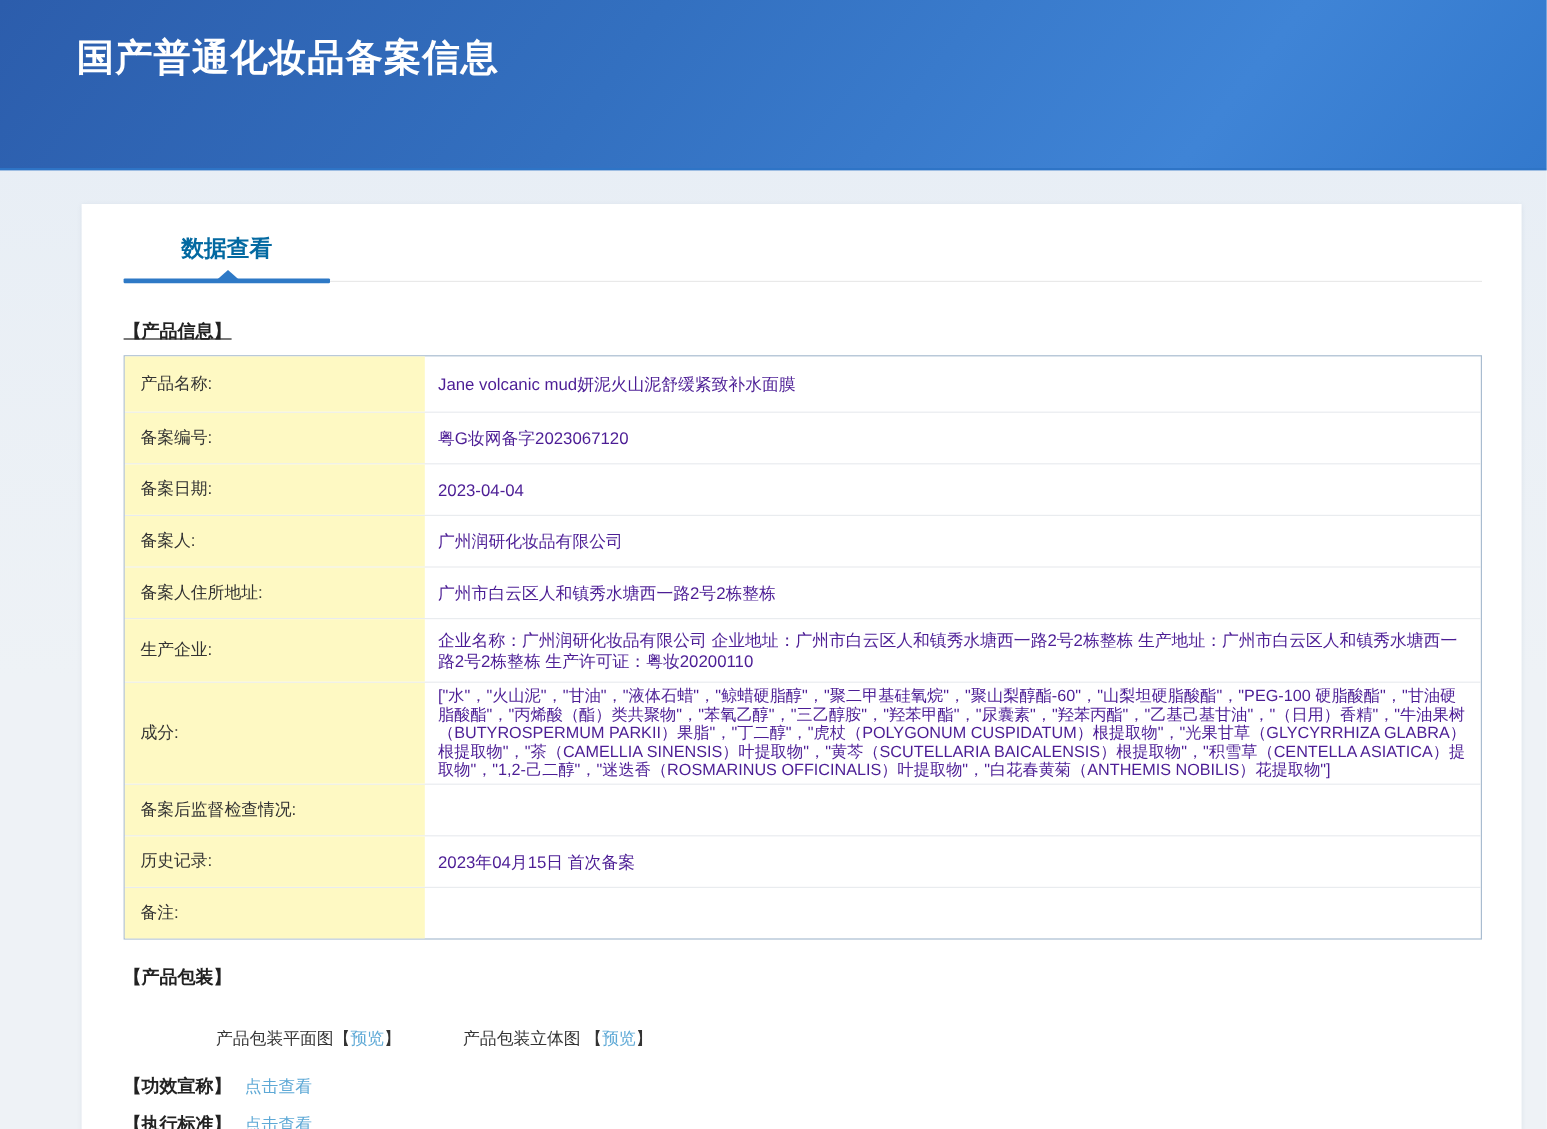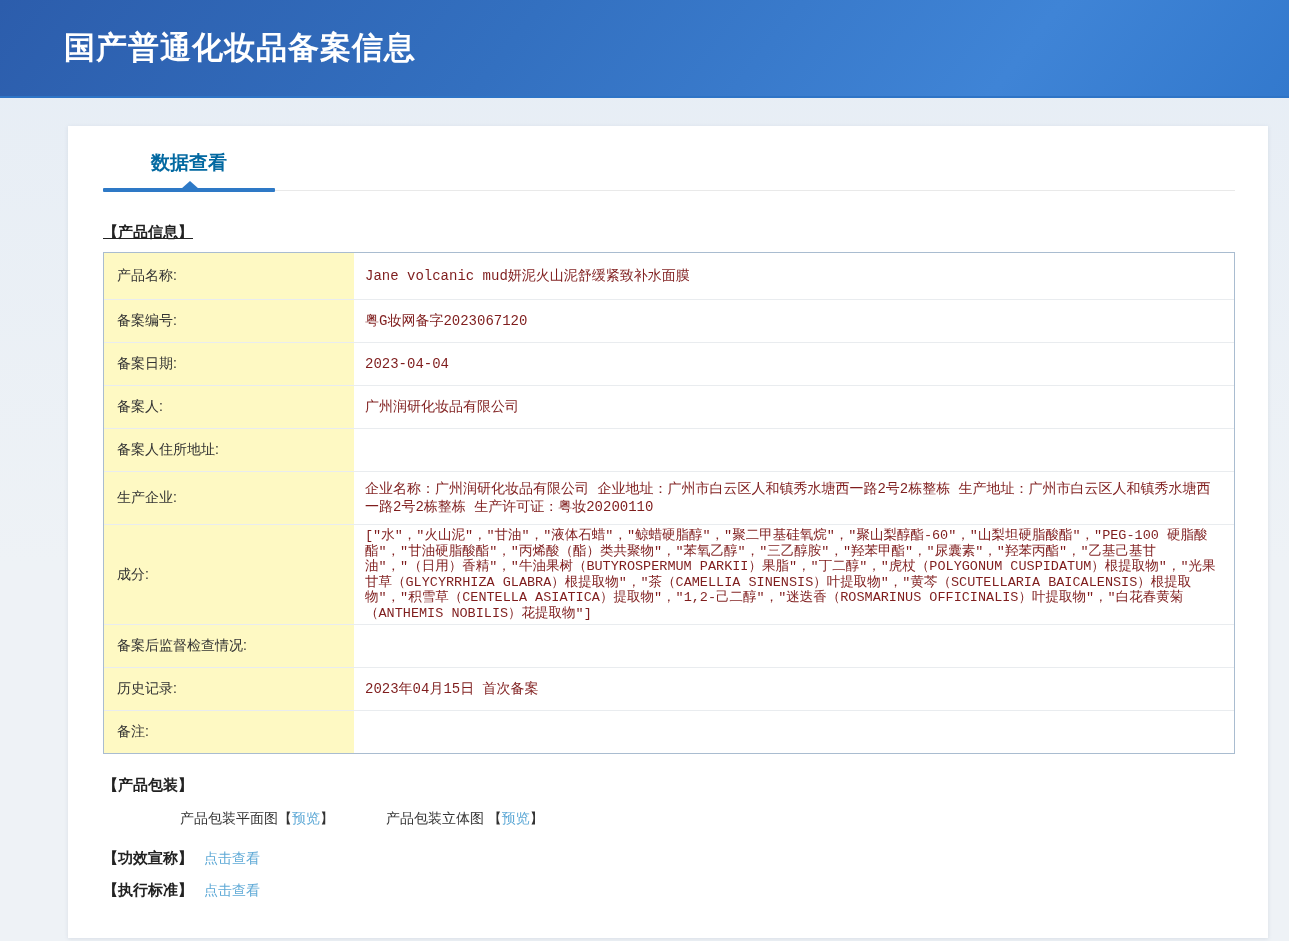--- a/index.html
+++ b/index.html
@@ -4,21 +4,21 @@
 <style>
   * { margin: 0; padding: 0; box-sizing: border-box; }
   html, body { width: 1289px; height: 941px; overflow: hidden; }
   body {
     font-family: "Liberation Sans", "DejaVu Sans", sans-serif;
     background: linear-gradient(180deg, #e6edf5 0%, #eef2f6 60%, #eef2f6 100%);
     color: #333;
   }
   
   .banner {
-    height: 98px;
+    height: 142px;
     background: linear-gradient(128deg, #2c5dac 0%, #3370c0 40%, #3f84d6 78%, #3379cd 100%);
     border-bottom: 2px solid #2e74c6;
   }
   .banner h1 {
     padding: 27px 0 0 64px;
     font-size: 31px;
     font-weight: bold;
     color: #ffffff;
     letter-spacing: 1px;
   }
@@ -85,39 +85,38 @@
     font-size: 14px;
     font-weight: normal;
     color: #333;
     padding: 12px 10px 12px 13px;
     display: flex;
     align-items: center;
   }
   .dvalue {
     flex: 1;
     font-size: 14px;
-    color: #7f1d1d;
+    color: #4c1d95;
     padding: 12px 10px 12px 11px;
     display: flex;
     align-items: center;
     line-height: 18px;
-    font-family: Liberation Mono, monospace;
   }
   .drow.tall .dvalue { padding-top: 8px; padding-bottom: 8px; }
   .drow.ingredients .dvalue {
     font-size: 13.5px;
     line-height: 15.5px;
     padding-top: 3px;
     padding-bottom: 3px;
     word-break: normal;
   }
   .drow.first .dlabel, .drow.first .dvalue { padding-top: 14px; padding-bottom: 14px; }
   
   .pack-title { margin-top: 22px; font-size: 15px; font-weight: bold; color: #222; }
-  .pack-line { margin-top: 15px; margin-left: 77px; font-size: 14px; color: #333; }
+  .pack-line { margin-top: 33px; margin-left: 77px; font-size: 14px; color: #333; }
   .pack-item { margin-right: 48px; }
   .bracket { color: #333; }
   a.link, .link {
     color: #5ea9d6;
     text-decoration: none;
     cursor: pointer;
     font-size: 14px;
   }
   .std-line { margin-top: 21px; font-size: 15px; color: #222; }
   .std-line .std-title { font-weight: bold; }
@@ -157,20 +156,21 @@
     <div class="drow">
       <div class="dlabel">备案日期:</div>
       <div class="dvalue">2023-04-04</div>
     </div>
     <div class="drow">
       <div class="dlabel">备案人:</div>
       <div class="dvalue">广州润研化妆品有限公司</div>
     </div>
     <div class="drow">
       <div class="dlabel">备案人住所地址:</div>
+      <div class="dvalue">广州市白云区人和镇秀水塘西一路2号2栋整栋</div>
     </div>
     <div class="drow tall">
       <div class="dlabel">生产企业:</div>
       <div class="dvalue">企业名称：广州润研化妆品有限公司 企业地址：广州市白云区人和镇秀水塘西一路2号2栋整栋 生产地址：广州市白云区人和镇秀水塘西一路2号2栋整栋 生产许可证：粤妆20200110</div>
     </div>
     <div class="drow ingredients">
       <div class="dlabel">成分:</div>
       <div class="dvalue">["水"，"火山泥"，"甘油"，"液体石蜡"，"鲸蜡硬脂醇"，"聚二甲基硅氧烷"，"聚山梨醇酯-60"，"山梨坦硬脂酸酯"，"PEG-100 硬脂酸酯"，"甘油硬脂酸酯"，"丙烯酸（酯）类共聚物"，"苯氧乙醇"，"三乙醇胺"，"羟苯甲酯"，"尿囊素"，"羟苯丙酯"，"乙基己基甘油"，"（日用）香精"，"牛油果树（BUTYROSPERMUM PARKII）果脂"，"丁二醇"，"虎杖（POLYGONUM CUSPIDATUM）根提取物"，"光果甘草（GLYCYRRHIZA GLABRA）根提取物"，"茶（CAMELLIA SINENSIS）叶提取物"，"黄芩（SCUTELLARIA BAICALENSIS）根提取物"，"积雪草（CENTELLA ASIATICA）提取物"，"1,2-己二醇"，"迷迭香（ROSMARINUS OFFICINALIS）叶提取物"，"白花春黄菊（ANTHEMIS NOBILIS）花提取物"]</div>
     </div>
     <div class="drow">

